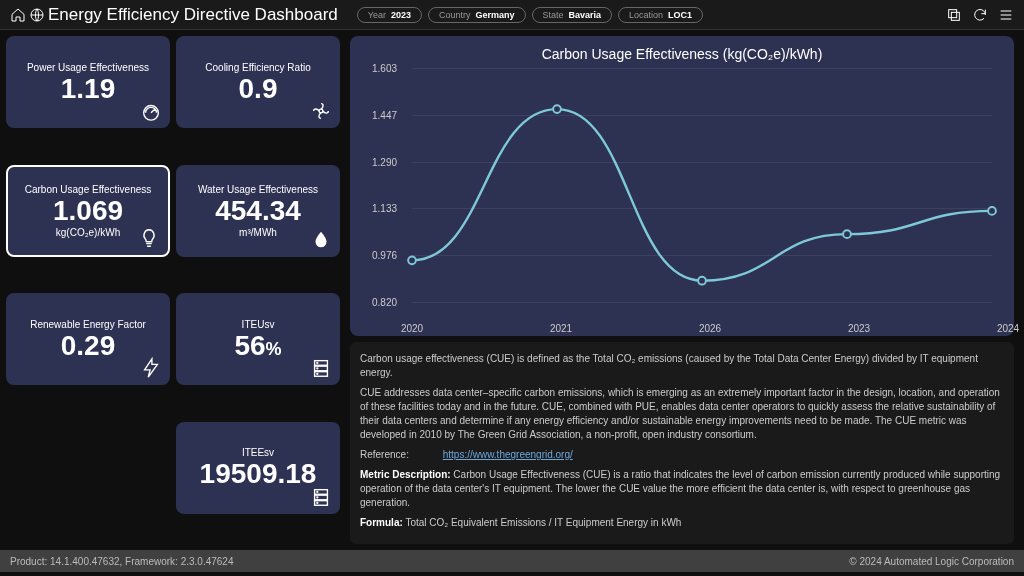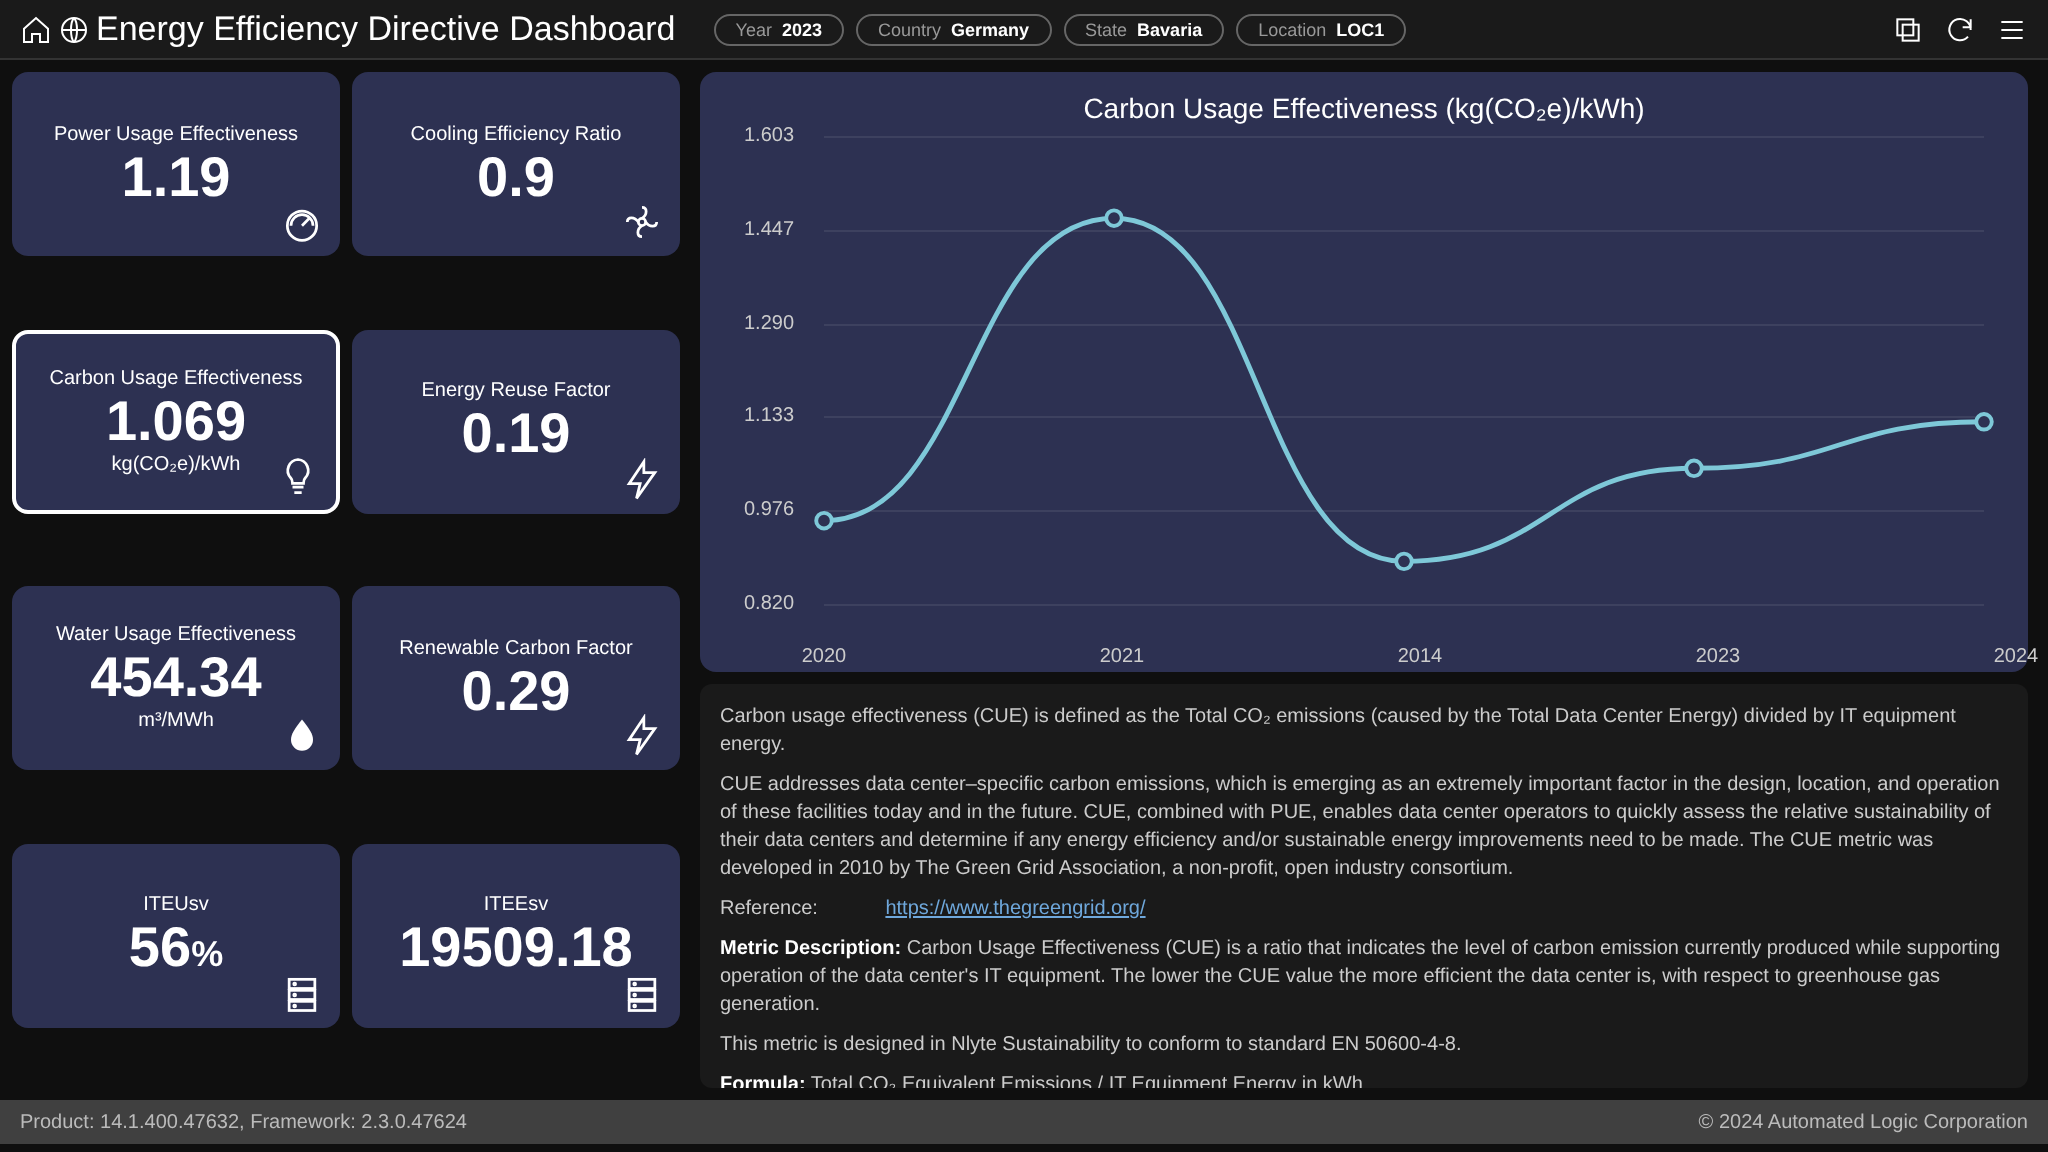--- a/index.html
+++ b/index.html
@@ -108,36 +108,29 @@
       </div>
       <div class="card sel">
         <div class="ct">Carbon Usage Effectiveness</div>
         <div class="cv">1.069</div>
         <div class="cu">kg(CO₂e)/kWh</div>
         <div class="ci"><svg viewBox="0 0 24 24">
             <path d="M9 18h6M10 21h4M12 3a6 6 0 00-4 10c1 1 1 2 1 3h6c0-1 0-2 1-3a6 6 0 00-4-10z"></path>
           </svg></div>
       </div>
       <div class="card">
-        <div class="ct">Energy Reuse Factor</div>
-        <div class="cv">0.19</div>
-        <div class="ci"><svg viewBox="0 0 24 24">
-            <path d="M13 2L5 14h6l-2 8 10-14h-6z"></path>
-          </svg></div>
-      </div>
-      <div class="card">
         <div class="ct">Water Usage Effectiveness</div>
         <div class="cv">454.34</div>
         <div class="cu">m³/MWh</div>
         <div class="ci"><svg viewBox="0 0 24 24">
             <path d="M12 3c-4 5-6 8-6 11a6 6 0 0012 0c0-3-2-6-6-11z" fill="#fff" stroke="none"></path>
           </svg></div>
       </div>
       <div class="card">
-        <div class="ct">Renewable Carbon Factor</div>
+        <div class="ct">Renewable Energy Factor</div>
         <div class="cv">0.29</div>
         <div class="ci"><svg viewBox="0 0 24 24">
             <path d="M13 2L5 14h6l-2 8 10-14h-6z"></path>
           </svg></div>
       </div>
       <div class="card">
         <div class="ct">ITEUsv</div>
         <div class="cv">56<span style="font-size:18px">%</span></div>
         <div class="ci"><svg viewBox="0 0 24 24">
             <rect x="5" y="4" width="14" height="5"></rect>
@@ -172,41 +165,40 @@
           <div class="ytick" style="top: 140.46px;">1.133</div>
           <div class="yline" style="top: 140.46px;"></div>
           <div class="ytick" style="top: 93.5402px;">1.290</div>
           <div class="yline" style="top: 93.5402px;"></div>
           <div class="ytick" style="top: 46.6207px;">1.447</div>
           <div class="yline" style="top: 46.6207px;"></div>
           <div class="ytick" style="top: 0px;">1.603</div>
           <div class="yline" style="top: 0px;"></div>
           <div class="xtick" style="left: 0px;">2020</div>
           <div class="xtick" style="left: 149px;">2021</div>
-          <div class="xtick" style="left: 298px;">2014</div>
+          <div class="xtick" style="left: 298px;">2026</div>
           <div class="xtick" style="left: 447px;">2023</div>
           <div class="xtick" style="left: 596px;">2024</div>
           <div class="plot" style="position: absolute; inset: 0px;">
             <svg viewBox="0 0 596 234">
               <path d="M0 186.183908045977 C 74.5 186.183908045977 74.5 30.781609195402268 149 30.781609195402268 C 223.5 30.781609195402268 223.5 207.10344827586204 298 207.10344827586204 C 372.5 207.10344827586204 372.5 159.28735632183907 447 159.28735632183907 C 521.5 159.28735632183907 521.5 135.37931034482762 596 135.37931034482762" stroke="#7ec8d8" stroke-width="2.5" fill="none"></path>
               <circle cx="0" cy="186.183908045977" r="4" fill="#2d3152" stroke="#7ec8d8" stroke-width="2"></circle>
               <circle cx="149" cy="30.781609195402268" r="4" fill="#2d3152" stroke="#7ec8d8" stroke-width="2"></circle>
               <circle cx="298" cy="207.10344827586204" r="4" fill="#2d3152" stroke="#7ec8d8" stroke-width="2"></circle>
               <circle cx="447" cy="159.28735632183907" r="4" fill="#2d3152" stroke="#7ec8d8" stroke-width="2"></circle>
               <circle cx="596" cy="135.37931034482762" r="4" fill="#2d3152" stroke="#7ec8d8" stroke-width="2"></circle>
             </svg>
           </div>
         </div>
     </div>
     <div class="desc">
       <p>Carbon usage effectiveness (CUE) is defined as the Total CO₂ emissions (caused by the Total Data Center Energy) divided by IT equipment energy.</p>
       <p>CUE addresses data center–specific carbon emissions, which is emerging as an extremely important factor in the design, location, and operation of these facilities today and in the future. CUE, combined with PUE, enables data center operators to quickly assess the relative sustainability of their data centers and determine if any energy efficiency and/or sustainable energy improvements need to be made. The CUE metric was developed in 2010 by The Green Grid Association, a non-profit, open industry consortium.</p>
       <p><span>Reference:</span> <a href="#">https://www.thegreengrid.org/</a></p>
       <p><b>Metric Description:</b><span> Carbon Usage Effectiveness (CUE) is a ratio that indicates the level of carbon emission currently produced while supporting operation of the data center's IT equipment. The lower the CUE value the more efficient the data center is, with respect to greenhouse gas generation.</span></p>
-      <p>This metric is designed in Nlyte Sustainability to conform to standard EN 50600-4-8.</p>
       <p><b>Formula:</b><span> Total CO₂ Equivalent Emissions / IT Equipment Energy in kWh</span></p>
     </div>
   </div>
 </div>
 
 <div class="footer">
   <span>Product: 14.1.400.47632, Framework: 2.3.0.47624</span>
   <span>© 2024 Automated Logic Corporation</span>
 </div>
 

